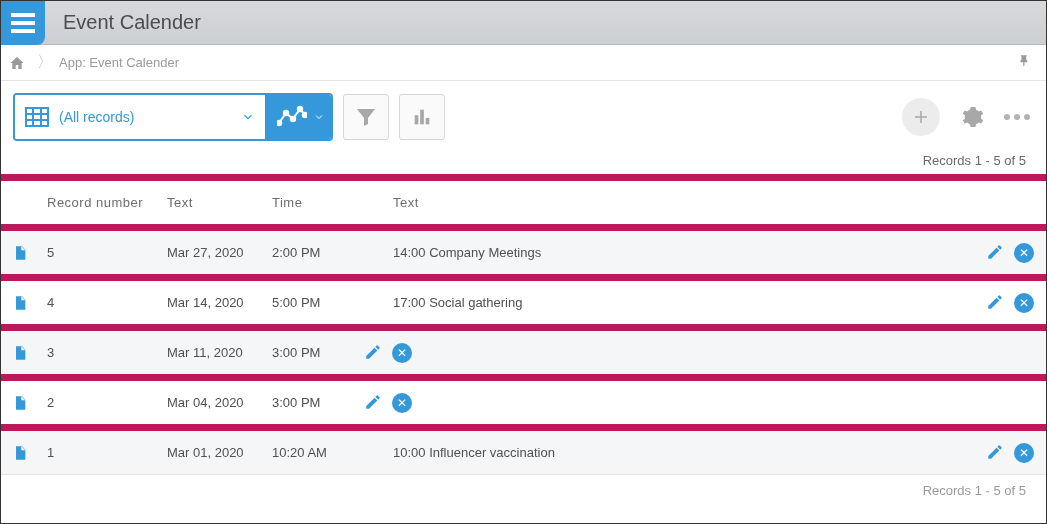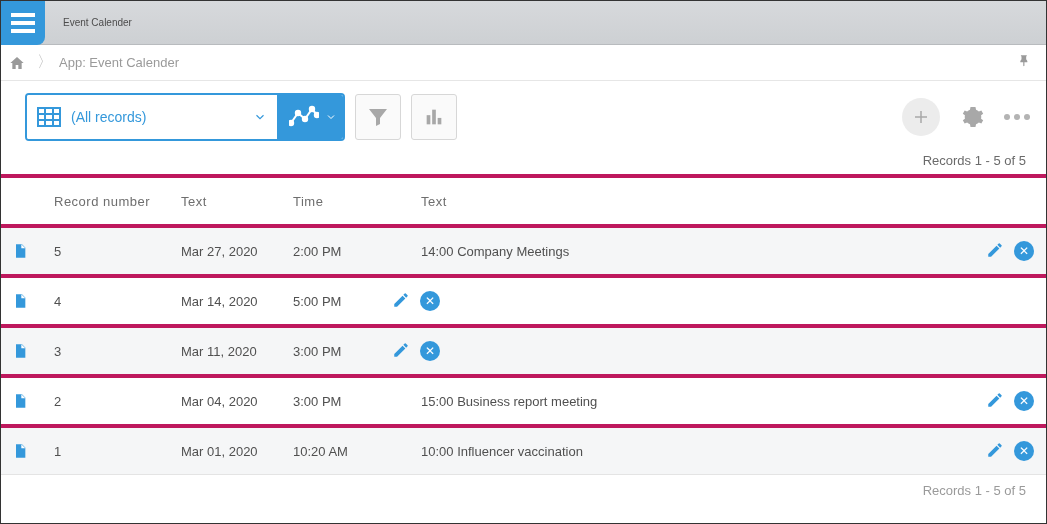--- a/index.html
+++ b/index.html
@@ -26,21 +26,21 @@
     height: 44px;
     background: #3498db;
     display: flex;
     align-items: center;
     justify-content: center;
     border-bottom-right-radius: 8px;
   }
   .header-icon svg { fill: #fff; }
   .header-title {
     margin-left: 18px;
-    font-size: 10px;
+    font-size: 20px;
     color: #4c4c4c;
   }
   
   .breadcrumb {
     height: 36px;
     display: flex;
     align-items: center;
     padding: 0 8px;
     border-bottom: 1px solid #e6e6e6;
     color: #9a9a9a;
@@ -55,21 +55,20 @@
     display: flex;
     align-items: center;
     padding: 12px 12px 4px 12px;
   }
   .view-group {
     display: flex;
     border: 2px solid #3498db;
     border-radius: 4px;
     overflow: hidden;
     height: 48px;
-    margin-left: 12px;
   }
   .view-left {
     display: flex;
     align-items: center;
     background: #fff;
     padding: 0 10px;
     width: 250px;
   }
   .grid-icon { color: #3498db; margin-right: 10px; display:flex;}
   .view-label { color: #3498db; font-size: 14px; flex: 1; }
@@ -109,22 +108,21 @@
   .dots { display: flex; gap: 4px; margin-left: 12px; margin-right: 4px;}
   .dots span { width:6px; height:6px; background:#b3b3b3; border-radius:50%;}
   
   .count-row { text-align: right; padding: 8px 20px 6px 0; color: #6a6a6a; font-size: 13px;}
   
   .table { width: 100%; display: block; }
   .trow {
     display: flex;
     align-items: center;
     height: 50px;
-    border-top: 4px solid #be185d;
-    gap: 7px;
+    border-top: 7px solid #be185d;
   }
   .thead .trow { height: 50px; font-size: 13px; color: #6e6e6e; letter-spacing: 0.5px; }
   .tbody .trow:nth-child(odd) { background: #f5f6f7; }
   .c-icon { width: 38px; display:flex; justify-content:center; }
   .c-rec  { width: 128px; padding-left: 8px; }
   .c-date { width: 105px; }
   .c-time { width: 80px; }
   .c-text { flex: 1; padding-left: 0px; margin-left: 41px; }
   .c-actions { width: 72px; display:flex; gap:10px; justify-content:flex-end; padding-right: 12px;}
   .view-doc { color:#3498db; }
@@ -278,20 +276,21 @@
           <span class="view-doc">
             <svg width="16" height="18" viewBox="0 0 24 24" fill="currentColor">
               <path d="M6 2h9l5 5v15H6z"></path>
               <path d="M14 2v6h6" fill="#fff"></path>
             </svg>
           </span>
         </div>
         <div class="c-rec">4</div>
         <div class="c-date">Mar 14, 2020</div>
         <div class="c-time">5:00 PM</div>
+        <div class="c-text">17:00 Social gathering</div>
         <div class="c-actions">
           <span class="edit-ic">
             <svg width="18" height="18" viewBox="0 0 24 24" fill="currentColor">
               <path d="M3 17.25V21h3.75L17.81 9.94l-3.75-3.75L3 17.25zM20.71 7.04a1 1 0 000-1.41l-2.34-2.34a1 1 0 00-1.41 0l-1.83 1.83 3.75 3.75 1.83-1.83z"></path>
             </svg>
           </span>
           <span class="del-ic">✕</span>
         </div>
       </div>
       <div class="trow">
@@ -320,21 +319,20 @@
           <span class="view-doc">
             <svg width="16" height="18" viewBox="0 0 24 24" fill="currentColor">
               <path d="M6 2h9l5 5v15H6z"></path>
               <path d="M14 2v6h6" fill="#fff"></path>
             </svg>
           </span>
         </div>
         <div class="c-rec">2</div>
         <div class="c-date">Mar 04, 2020</div>
         <div class="c-time">3:00 PM</div>
-        <div class="c-text">15:00 Business report meeting</div>
         <div class="c-actions">
           <span class="edit-ic">
             <svg width="18" height="18" viewBox="0 0 24 24" fill="currentColor">
               <path d="M3 17.25V21h3.75L17.81 9.94l-3.75-3.75L3 17.25zM20.71 7.04a1 1 0 000-1.41l-2.34-2.34a1 1 0 00-1.41 0l-1.83 1.83 3.75 3.75 1.83-1.83z"></path>
             </svg>
           </span>
           <span class="del-ic">✕</span>
         </div>
       </div>
       <div class="trow">

